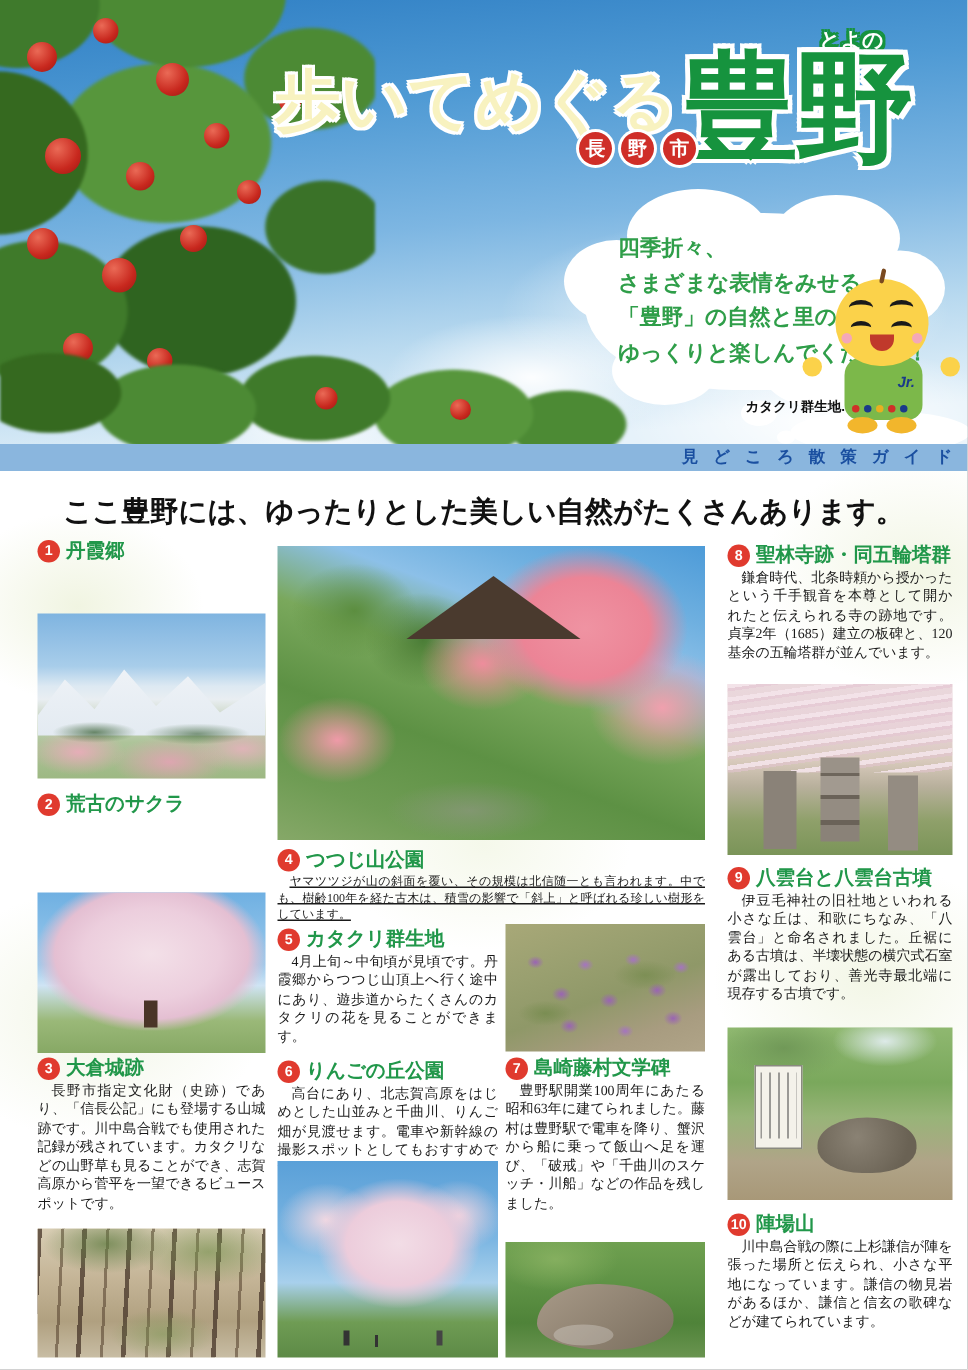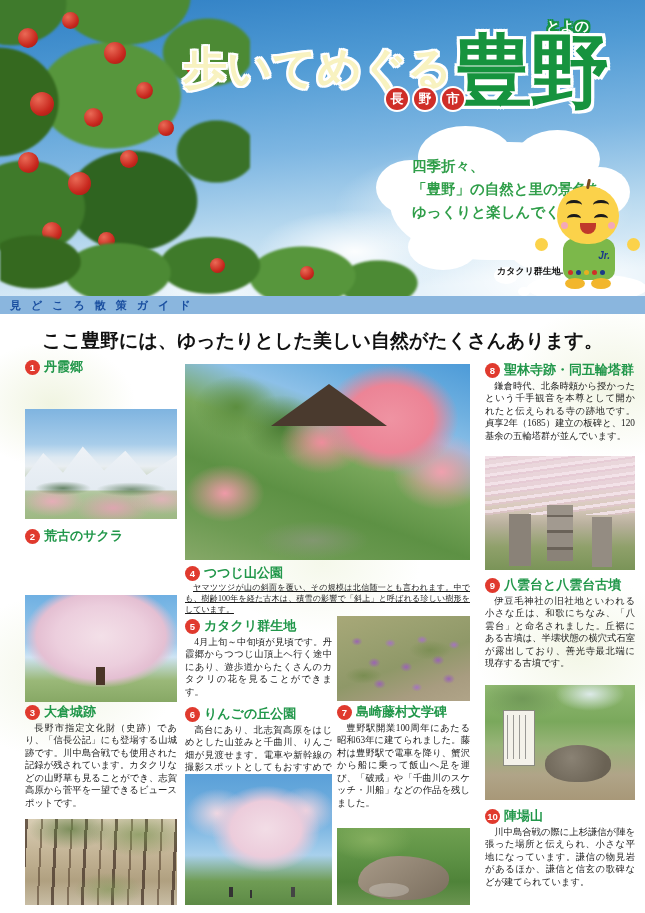--- a/index.html
+++ b/index.html
@@ -81,21 +81,21 @@
   .m-cheek { position:absolute; width:7px; height:7px; background:#f4a8b8; border-radius:50%; top:36px; }
   .m-cheek.l { left:4px; } .m-cheek.r { left:51px; }
   .m-mouth { position:absolute; left:23px; top:37px; width:16px; height:11px; background:#c0392b; border-radius:0 0 14px 14px; }
   .m-foot { position:absolute; width:20px; height:11px; background:#f2b62c; border-radius:50%; top:92px; }
   .m-foot.l { left:30px; } .m-foot.r { left:56px; }
   .mascot-caption { position:absolute; left:497px; top:265px; font-size:9px; font-weight:bold; color:#111; }
 
   
   .guide-bar { position:absolute; left:0; top:296px; width:645px; height:18px; background:#8ab6de;
     color:#1a4fa0; font-weight:bold; font-size:11px; letter-spacing:10px; text-indent:10px;
-    text-align:left; line-height:18px; }
+    text-align:right; line-height:18px; }
 
   
   .content { position:absolute; left:0; top:314px; width:645px; height:453px;
     background:
       radial-gradient(120px 90px at 8% 20%, rgba(226,234,196,.5), transparent 70%),
       radial-gradient(150px 110px at 95% 15%, rgba(226,234,196,.45), transparent 70%),
       radial-gradient(140px 100px at 50% 55%, rgba(230,238,204,.4), transparent 70%),
       radial-gradient(160px 120px at 10% 80%, rgba(226,234,200,.45), transparent 70%),
       radial-gradient(150px 110px at 90% 75%, rgba(228,236,200,.45), transparent 70%), #fff; }
   .intro-heading { position:absolute; left:0; top:14px; width:645px; text-align:center;
@@ -236,20 +236,21 @@
         <div class="puff b3"></div>
       <div class="puff b1"></div>
         <div class="puff b4"></div>
       <div class="puff b5"></div>
         <div class="puff b6"></div>
       <div class="puff b-tail1"></div>
         <div class="puff b-tail2"></div>
       <div class="b-main"></div>
       <div class="bubble-text">
         <div>四季折々、</div>
+        <div>さまざまな表情をみせる</div>
         <div>「豊野」の自然と里の景色を</div>
         <div>ゆっくりと楽しんでください！</div>
       </div>
     </div>
 
     <div class="mascot">
       <div class="m-ground"></div>
       <div class="m-arm l"></div>
       <div class="m-arm r"></div>
       <div class="m-body">

